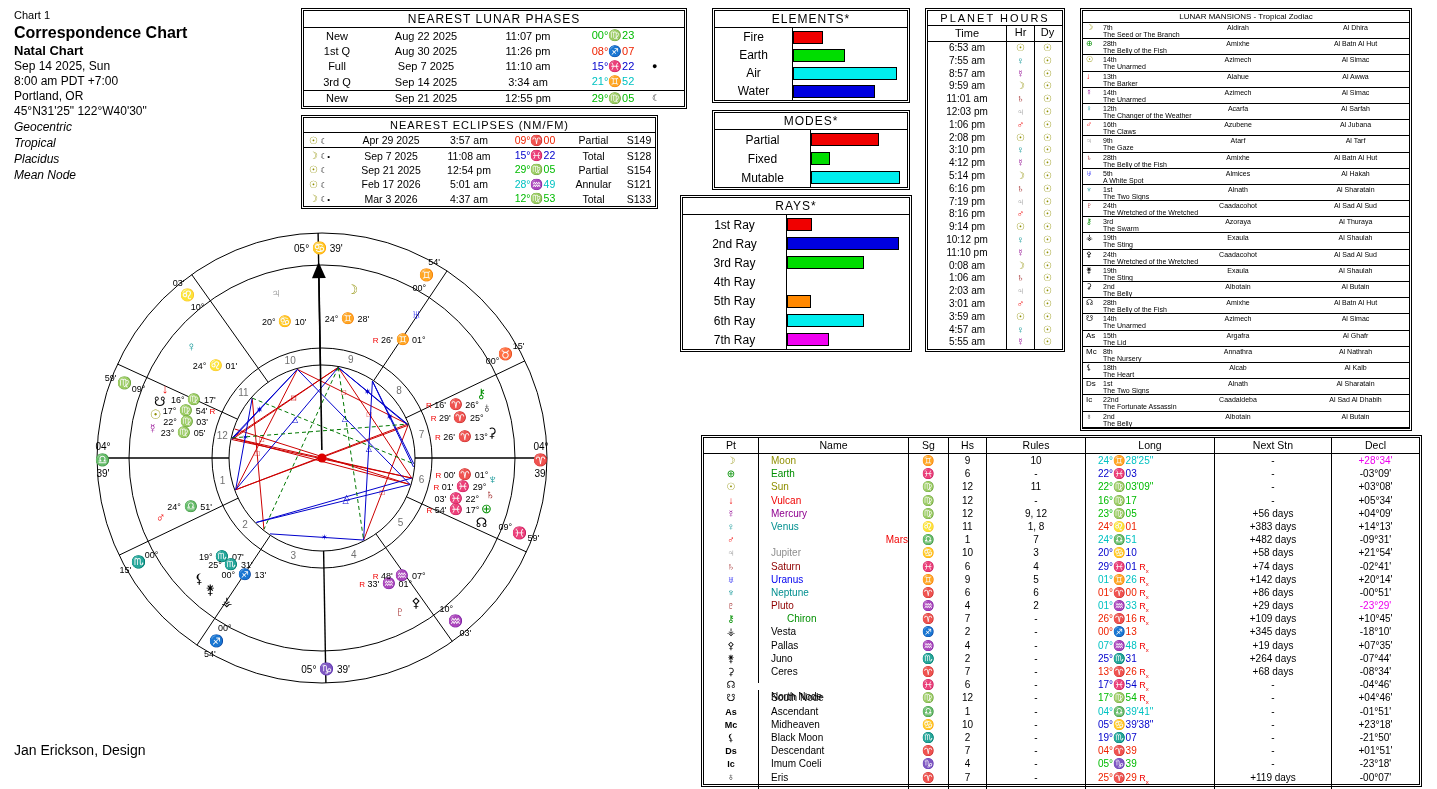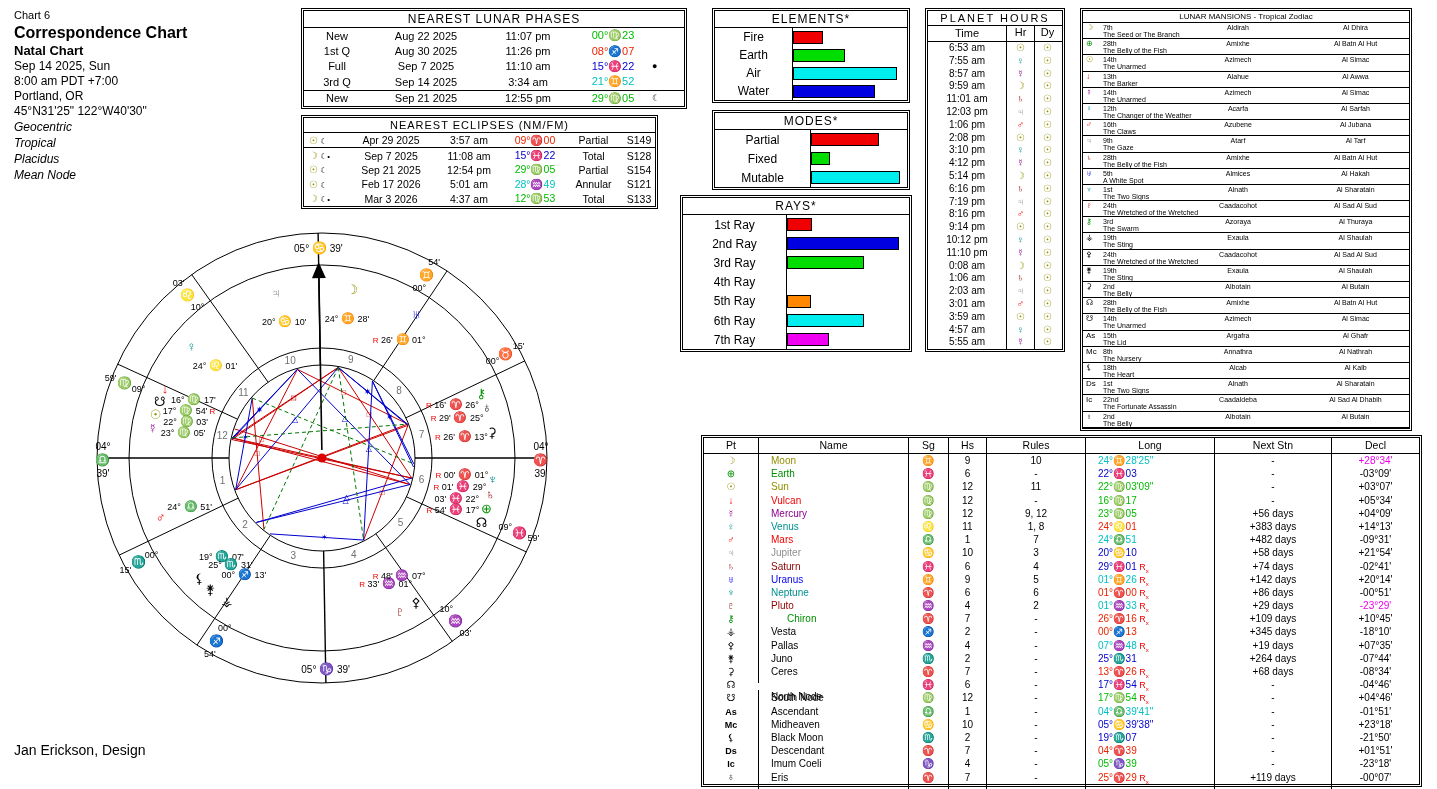--- a/index.html
+++ b/index.html
@@ -51,21 +51,21 @@
   .rx sub{font-size:6px}
   .eris{display:inline-block;transform:scaleY(-1)}
   .foot{font-size:14px}
 </style>
 </head>
 <body>
 
 <div class="page">
 
   <div class="hdr abs" style="left:14px;top:8px">
-    <div class="h-chartnum">Chart 6</div>
+    <div class="h-chartnum">Chart 1</div>
     <div class="h-title">Correspondence Chart</div>
     <div class="h-sub">Natal Chart</div>
     <div>Sep 14 2025, Sun</div>
     <div>8:00 am  PDT +7:00</div>
     <div>Portland, OR</div>
     <div>45°N31'25" 122°W40'30"</div>
     <div class="h-it">Geocentric</div>
     <div class="h-it">Tropical</div>
     <div class="h-it">Placidus</div>
     <div class="h-it">Mean Node</div>
@@ -759,21 +759,21 @@
           <span class="pt-b pt-c">-03°09'</span>
         </div>
         <div class="pt-row">
           <span class="pt-c"><span style="color: rgb(143, 143, 0);">☉</span></span>
           <span class="pt-b pt-l" style="color: rgb(143, 143, 0);">Sun</span>
           <span class="pt-b pt-c" style="color: rgb(0, 187, 0);">♍</span>
           <span class="pt-b pt-c">12</span>
           <span class="pt-b pt-c">11</span>
           <span class="pt-b pt-l"><span style="color: rgb(0, 187, 0);">22°♍03'09"</span></span>
           <span class="pt-b pt-c">-</span>
-          <span class="pt-b pt-c">+03°07'</span>
+          <span class="pt-b pt-c">+03°08'</span>
         </div>
         <div class="pt-row">
           <span class="pt-c"><span style="color: rgb(240, 0, 0);">↓</span></span>
           <span class="pt-b pt-l" style="color: rgb(240, 0, 0);">Vulcan</span>
           <span class="pt-b pt-c" style="color: rgb(0, 187, 0);">♍</span>
           <span class="pt-b pt-c">12</span>
           <span class="pt-b pt-c">-</span>
           <span class="pt-b pt-l"><span style="color: rgb(0, 187, 0);">16°♍17</span></span>
           <span class="pt-b pt-c">-</span>
           <span class="pt-b pt-c">+05°34'</span>
@@ -793,21 +793,21 @@
           <span class="pt-b pt-l" style="color: rgb(0, 143, 143);">Venus</span>
           <span class="pt-b pt-c" style="color: rgb(238, 34, 0);">♌</span>
           <span class="pt-b pt-c">11</span>
           <span class="pt-b pt-c">1, 8</span>
           <span class="pt-b pt-l"><span style="color: rgb(238, 34, 0);">24°♌01</span></span>
           <span class="pt-b pt-c">+383 days</span>
           <span class="pt-b pt-c">+14°13'</span>
         </div>
         <div class="pt-row">
           <span class="pt-c"><span style="color: rgb(240, 0, 0);">♂</span></span>
-          <span class="pt-b pt-l" style="color: rgb(240, 0, 0);">Mars</span>
+          <span class="pt-b pt-l" style="color: rgb(240, 0, 0); text-align: right;">Mars</span>
           <span class="pt-b pt-c" style="color: rgb(0, 194, 194);">♎</span>
           <span class="pt-b pt-c">1</span>
           <span class="pt-b pt-c">7</span>
           <span class="pt-b pt-l"><span style="color: rgb(0, 194, 194);">24°♎51</span></span>
           <span class="pt-b pt-c">+482 days</span>
           <span class="pt-b pt-c">-09°31'</span>
         </div>
         <div class="pt-row">
           <span class="pt-c"><span style="color: rgb(143, 143, 143);">♃</span></span>
           <span class="pt-b pt-l" style="color: rgb(143, 143, 143);">Jupiter</span>

